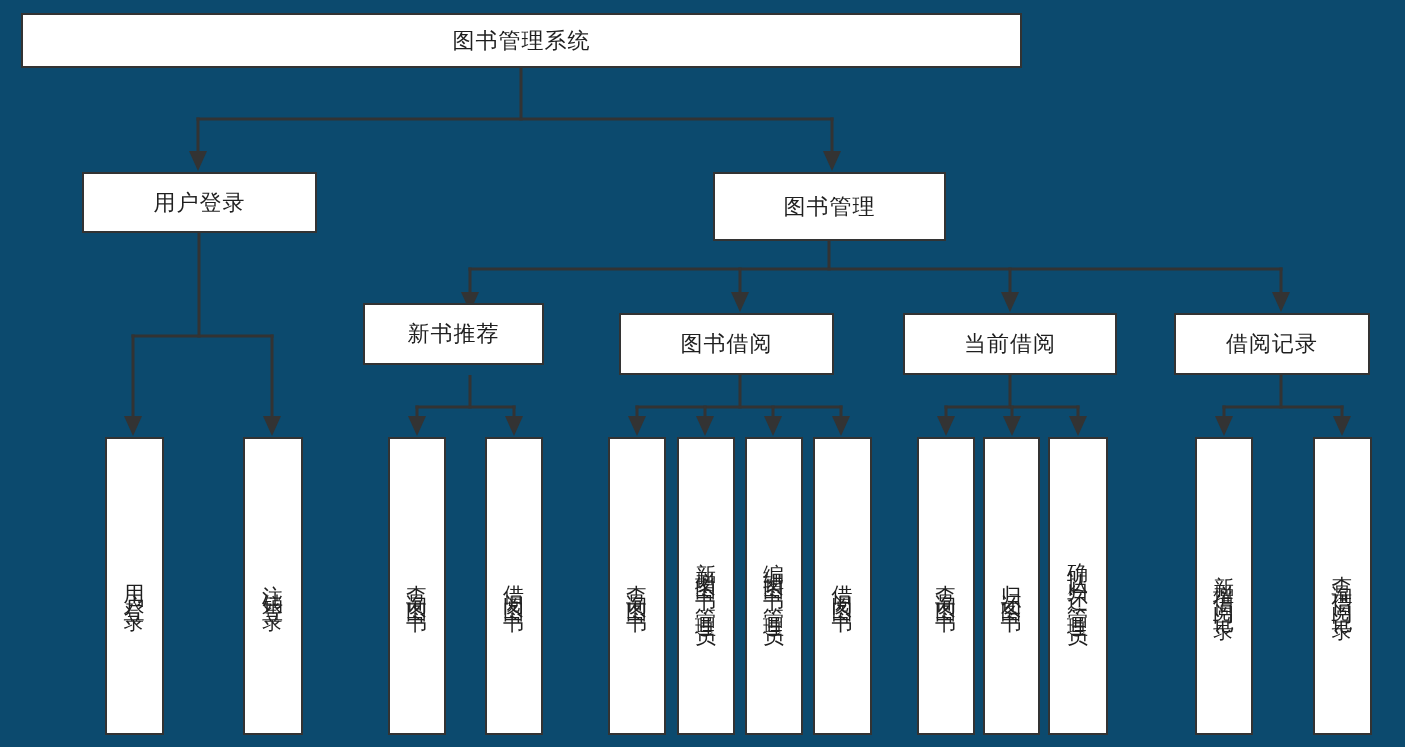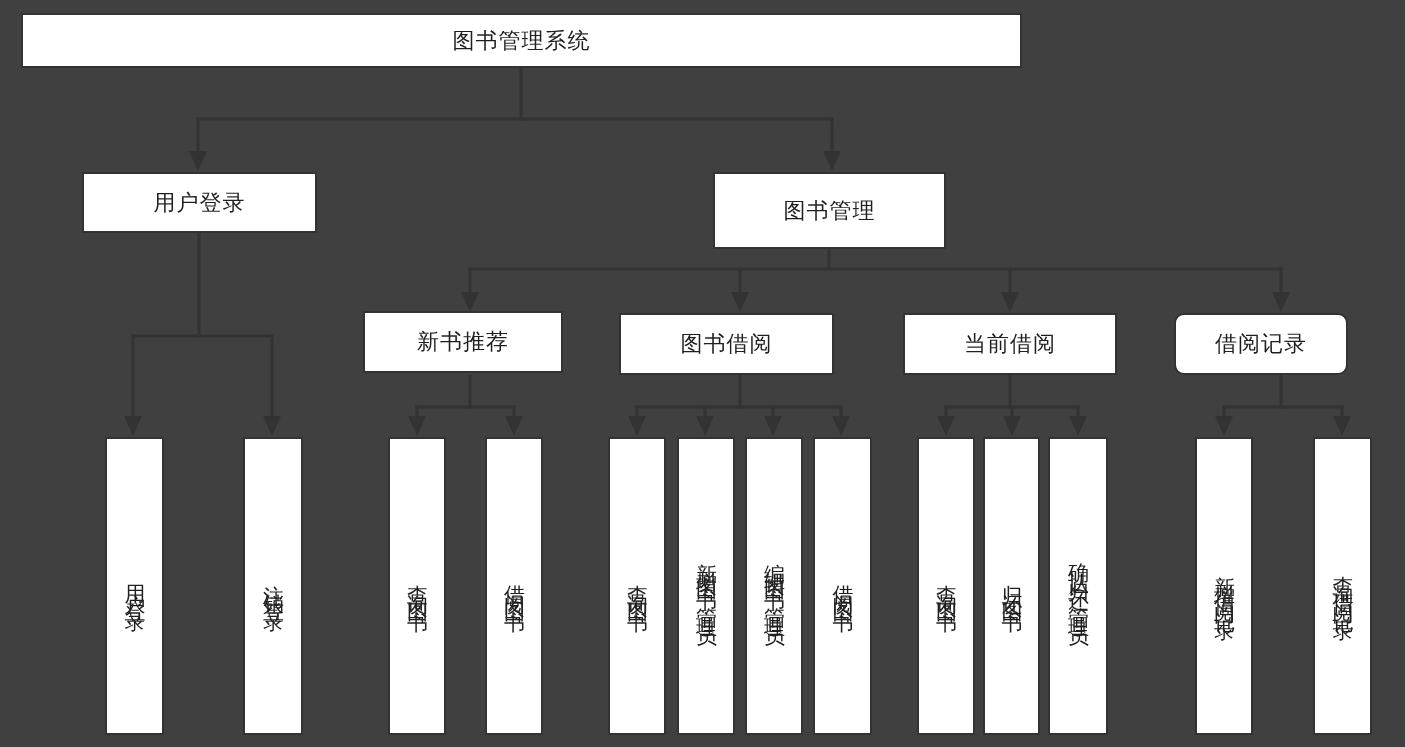--- a/index.html
+++ b/index.html
@@ -1,21 +1,21 @@
 <!DOCTYPE html>
 <html><head>
 <meta charset="utf-8">
 <style>
   html, body { margin: 0; padding: 0; background: #ffffff; }
   .canvas {
     position: relative;
     width: 1405px;
     height: 747px;
-    background: #404040;
-    font-family: Liberation Serif, serif;
+    background: #0c4a6e;
+    font-family: Liberation Sans, sans-serif;
     color: #1f1f1f;
     overflow: hidden;
   }
   .connectors {
     position: absolute;
     left: 0; top: 0;
     width: 1405px; height: 747px;
     pointer-events: none;
   }
   .connectors line { stroke: #333333; stroke-width: 3; }
@@ -128,26 +128,26 @@
       <line x1="1224" y1="405.5" x2="1224" y2="418"></line>
       <polygon points="1215,416 1233,416 1224,436"></polygon>
       <line x1="1342" y1="405.5" x2="1342" y2="418"></line>
       <polygon points="1333,416 1351,416 1342,436"></polygon>
     </g>
   </svg>
 
   <div class="box" style="left:21px; top:13px; width:1001px; height:55px;">图书管理系统</div>
 
   <div class="box" style="left:82px; top:172px; width:235px; height:61px;">用户登录</div>
-  <div class="box" style="left:713px; top:172px; width:233px; height:77px;">图书管理</div>
+  <div class="box" style="left:713px; top:172px; width:233px; height:69px;">图书管理</div>
 
-  <div class="box" style="left:363px; top:311px; width:200px; height:62px;">新书推荐</div>
+  <div class="box" style="left:363px; top:303px; width:181px; height:62px;">新书推荐</div>
   <div class="box" style="left:619px; top:313px; width:215px; height:62px;">图书借阅</div>
   <div class="box" style="left:903px; top:313px; width:214px; height:62px;">当前借阅</div>
-  <div class="box" style="left:1174px; top:313px; width:174px; height:62px;border-radius:10px;">借阅记录</div>
+  <div class="box" style="left:1174px; top:313px; width:196px; height:62px;">借阅记录</div>
 
   <div class="box leaf" style="left:105px; top:437px; width:59px; height:298px;">用户登录</div>
   <div class="box leaf" style="left:243px; top:437px; width:60px; height:298px;">注销登录</div>
 
   <div class="box leaf" style="left:388px; top:437px; width:58px; height:298px;">查询图书</div>
   <div class="box leaf" style="left:485px; top:437px; width:58px; height:298px;">借阅图书</div>
 
   <div class="box leaf" style="left:608px; top:437px; width:58px; height:298px;">查询图书</div>
   <div class="box leaf" style="left:677px; top:437px; width:58px; height:298px;">新增图书（管理员）</div>
   <div class="box leaf" style="left:745px; top:437px; width:58px; height:298px;">编辑图书（管理员）</div>

